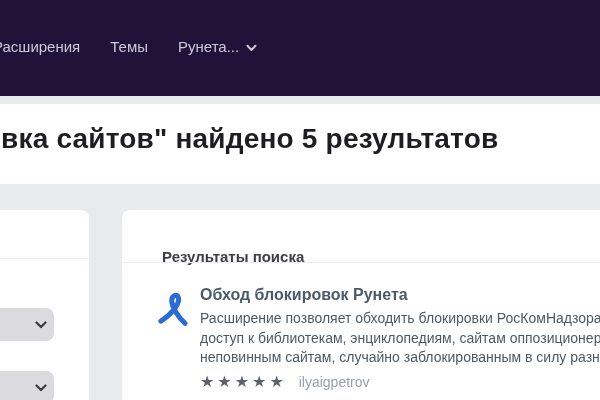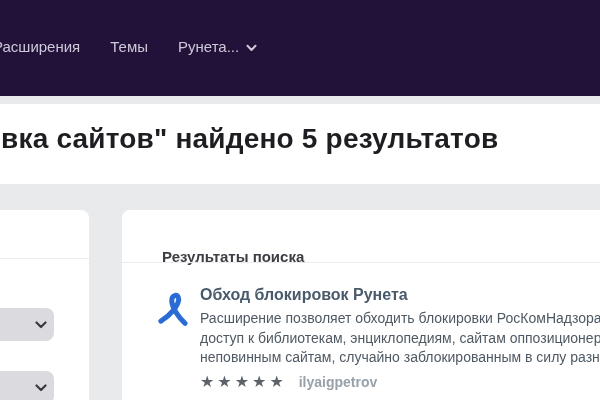--- a/index.html
+++ b/index.html
@@ -33,21 +33,21 @@
   .results-title{position:absolute;left:36px;top:34px;margin:4px;font-size:15px;
     font-weight:bold;color:#3d3d44;}
   .results-divider{position:absolute;left:0;right:0;top:52px;height:1px;background:#ececf0;}
   .result-item{position:absolute;left:34px;top:76px;display:flex;cursor:pointer;}
   .addon-icon{width:34px;height:40px;margin-right:10px;margin-top:2px;flex:none;}
   .result-title{display:block;font-size:16px;font-weight:bold;color:#495a6b;
     text-decoration:none;margin:0 0 5px;white-space:nowrap;cursor:pointer;}
   .desc-line{font-size:14px;color:#4f5963;line-height:19.5px;white-space:nowrap;}
   .result-meta{margin-top:6px;display:flex;align-items:center;gap:12px;}
   .stars{font-size:16px;letter-spacing:3px;color:#5d6268;line-height:1;}
-  .author{font-size:14px;color:#98a0a8;text-decoration:none;cursor:pointer;font-weight:bold;}
+  .author{font-size:14px;color:#98a0a8;text-decoration:none;cursor:pointer;}
 </style>
 </head>
 <body>
 
 <div class="screen">
 
   <header class="topbar">
     <nav class="nav">
       <a class="nav-item">Расширения</a>
       <a class="nav-item">Темы</a>

